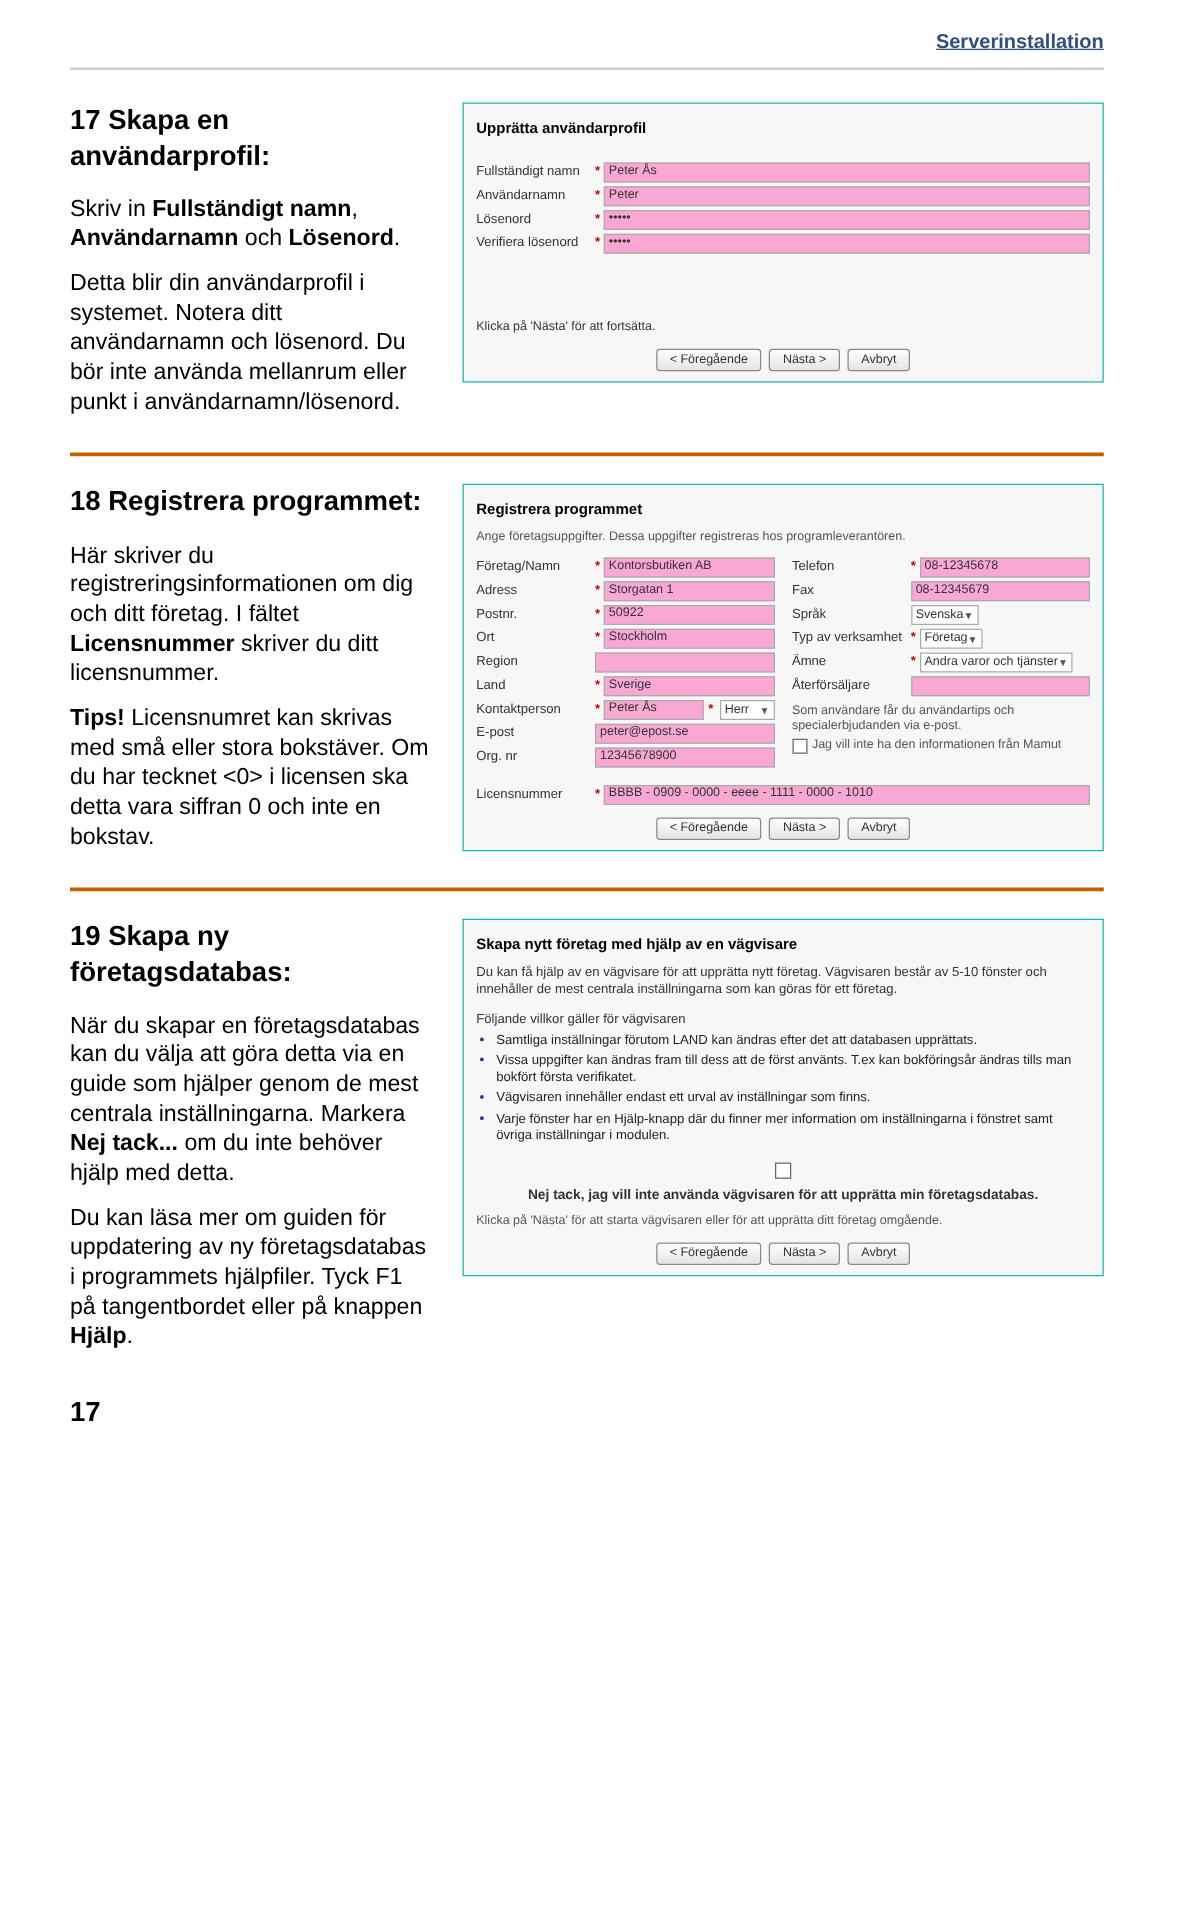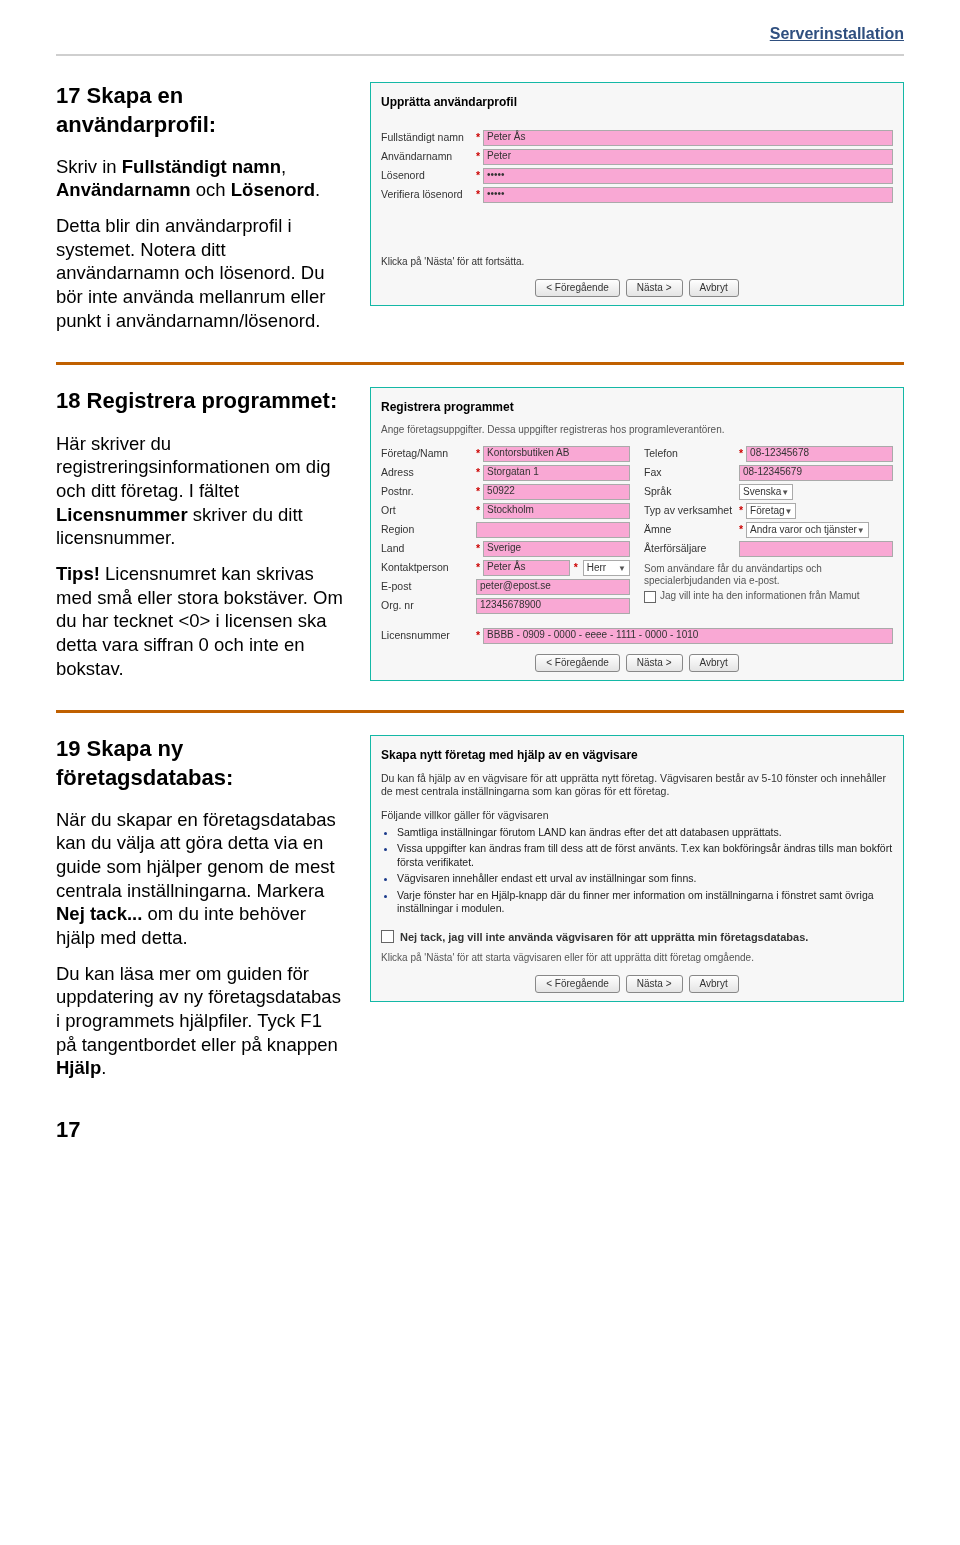--- a/index.html
+++ b/index.html
@@ -6,21 +6,21 @@
     margin:0;
     font-family:Arial, Helvetica, sans-serif;
     background:#fff;
     color:#000;
     font-size:18.5px;
     line-height:1.28;
   }
   .page{
     width:960px;
     margin:0 auto;
-    padding:24px 56px 40px 56px;
+    padding:24px 77px 40px 56px;
     box-sizing:border-box;
   }
   .header-link{
     text-align:right;
     font-size:16px;
     font-weight:bold;
     color:#2f4f7f;
     text-decoration:underline;
     padding-bottom:4px;
   }
@@ -61,21 +61,21 @@
   .sel{
     border:1px solid #aaa; background:#fff; height:14px; font-size:10px;
     padding:0 3px; display:flex; align-items:flex-end; justify-content:space-between;
   }
   .caret{ font-size:8px; color:#555; }
   .wiz-intro{ font-size:10.5px; margin-bottom:10px; }
   .wiz-sub{ font-size:10.5px; margin:8px 0 4px 0; }
   ul.bul{ margin:4px 0 8px 16px; padding:0; }
   ul.bul li{ font-size:10.5px; margin:3px 0; color:#222; }
   ul.bul li::marker{ color:#1a3a8a; }
-  .chk{ display:flex; align-items:center; gap:6px; font-size:11px; font-weight:bold; margin:14px 0 6px 0; }
+  .chk{ display:flex; align-items:center; gap:6px; font-size:11px; font-weight:bold; margin:14px 0 6px 0;flex-direction:column; }
   .chk .box{ width:11px;height:11px;border:1px solid #666;background:#fff; }
   .footnote{ font-size:10px; color:#555; margin-top:8px; }
   .small{ font-size:10px; color:#555; }
 </style>
 </head>
 <body>
 
 <div class="page">
 
   <div class="header-link">Serverinstallation</div>

